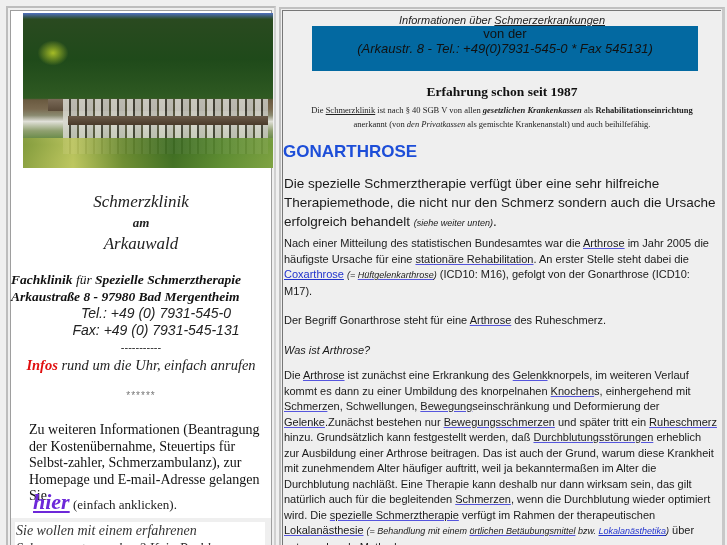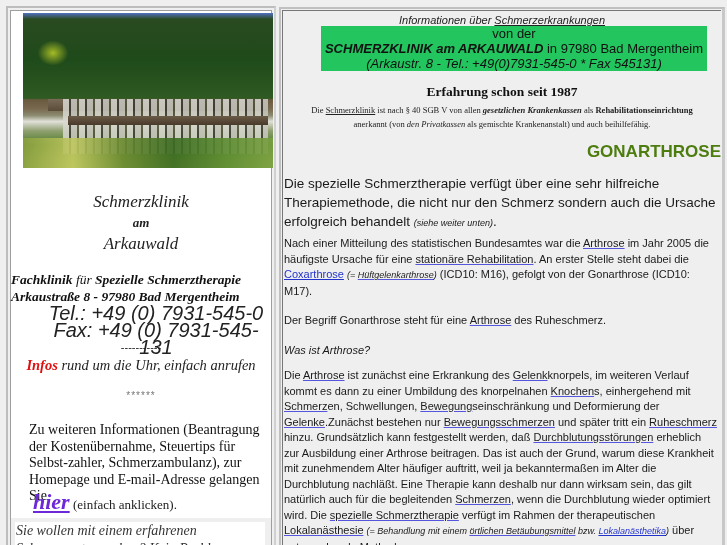--- a/index.html
+++ b/index.html
@@ -43,21 +43,21 @@
     font-family: "Liberation Serif", serif; font-style: italic; font-size: 17px; line-height: 22px; color: #222;
   }
   .clinic-name .am { font-size: 13px; line-height: 20px; font-weight: bold; }
   .fachklinik {
     position: absolute; left: 0; right: 0; top: 260px; text-align: left;
     font-family: "Liberation Serif", serif; font-style: italic; font-weight: bold; font-size: 13.5px; line-height: 17px; color: #111;
   }
   .fachklinik .norm { font-weight: normal; }
   .contact {
     position: absolute; left: 0; right: 0; top: 294px; text-align: center;
-    font-family: "Liberation Sans", sans-serif; font-style: italic; font-size: 20px; line-height: 17px; color: #222; padding-left: 30px;
+    font-family: "Liberation Sans", sans-serif; font-style: italic; font-size: 14px; line-height: 17px; color: #222; padding-left: 30px;
   }
   .dashes { position: absolute; left: 0; right: 0; top: 330px; text-align: center; font-size: 11px; color: #222; }
   .infos {
     position: absolute; left: 0; right: 0; top: 346px; text-align: center;
     font-family: "Liberation Serif", serif; font-style: italic; font-size: 14.5px; color: #222;
   }
   .infos .red { color: #e01010; font-weight: bold; }
   .stars { position: absolute; left: 0; right: 0; top: 379px; text-align: center; font-size: 10px; color: #777; letter-spacing: 1px; }
   .more-info {
     position: absolute; left: 18px; right: 4px; top: 411px;
@@ -79,37 +79,37 @@
     position: absolute; left: 279px; top: 7px; width: 446px; height: 545px;
     border: 2px solid #c0c0c0; border-right: 3px solid #c8c8c8; background: #efefef;
   }
   .right-inner {
     position: absolute; left: 1px; top: 1px; right: 1px; bottom: 0;
     border-left: 1px solid #777; border-top: 1px solid #777; background: #efefef;
   }
   .top-info { position: absolute; left: 0; right: 0; top: 3px; text-align: center; font-style: italic; font-size: 11px; color: #222; }
   .top-info u { text-decoration: underline; }
   .header-box {
-    position: absolute; left: 38px; top: 15px; width: 386px; height: 45px; background: #22c55e; text-align: center;
+    position: absolute; left: 29px; top: 15px; width: 386px; height: 45px; background: #0369a1; text-align: center;
     font-size: 13px; line-height: 15px; color: #111;
   }
   .header-box .bold { font-weight: bold; font-style: italic; }
   .header-box .it { font-style: italic; }
   .erfahrung {
     position: absolute; left: 0; right: 0; top: 73px; text-align: center;
     font-family: "Liberation Serif", serif; font-weight: bold; font-size: 13.5px; color: #111;
   }
   .kassen {
     position: absolute; left: 0; right: 0; top: 92px; text-align: center;
     font-family: "Liberation Serif", serif; font-size: 8.5px; line-height: 14px; color: #222;
   }
   .kassen .bi { font-weight: bold; font-style: italic; }
   .kassen .b { font-weight: bold; }
   .kassen .i { font-style: italic; }
-  .gonarthrose { position: absolute; left: 0; right: 0; top: 131px; text-align: right; font-weight: bold; font-size: 17px; color: #4d7c0f; }
+  .gonarthrose { position: absolute; left: 0; right: 0; top: 131px; text-align: left; font-weight: bold; font-size: 17px; color: #1d4ed8; }
 
   .content { position: absolute; left: 1px; right: 2px; top: 163px; font-size: 11px; line-height: 15px; color: #1a1a1a; }
   .content p { margin-bottom: 14px; }
   .content .intro { font-size: 13.5px; line-height: 19px; margin-bottom: 3px; }
   .content .small-it { font-style: italic; font-size: 9px; }
   .content .it { font-style: italic; }
   .lnk { text-decoration: underline; text-decoration-color: #5555dd; color: #1a1a1a; }
   .lnk-blue { text-decoration: underline; color: #2233cc; }
   .content .body { font-size: 11px; line-height: 15.5px; }
 </style>
@@ -167,21 +167,20 @@
 </div>
 
 <div class="right-frame">
   <div class="right-inner">
     <div class="top-info">
       <span>Informationen über </span><u>Schmerzerkrankungen</u>
     </div>
 
     <div class="header-box">
       <div>von der</div>
-      <div><span class="bold">SCHMERZKLINIK am ARKAUWALD</span><span> in 97980 Bad Mergentheim</span></div>
       <div class="it">(Arkaustr. 8 - Tel.: +49(0)7931-545-0  * Fax 545131)</div>
     </div>
 
     <div class="erfahrung">Erfahrung schon seit 1987</div>
 
     <div class="kassen">
       <div><span>Die </span><u>Schmerzklinik</u><span> ist nach § 40 SGB V von allen </span><span class="bi">gesetzlichen Krankenkassen</span><span> als </span><span class="b">Rehabilitationseinrichtung</span></div>
       <div><span>anerkannt (von </span><span class="i">den Privatkassen</span><span> als gemischte Krankenanstalt) und auch beihilfefähig.</span></div>
     </div>
 

